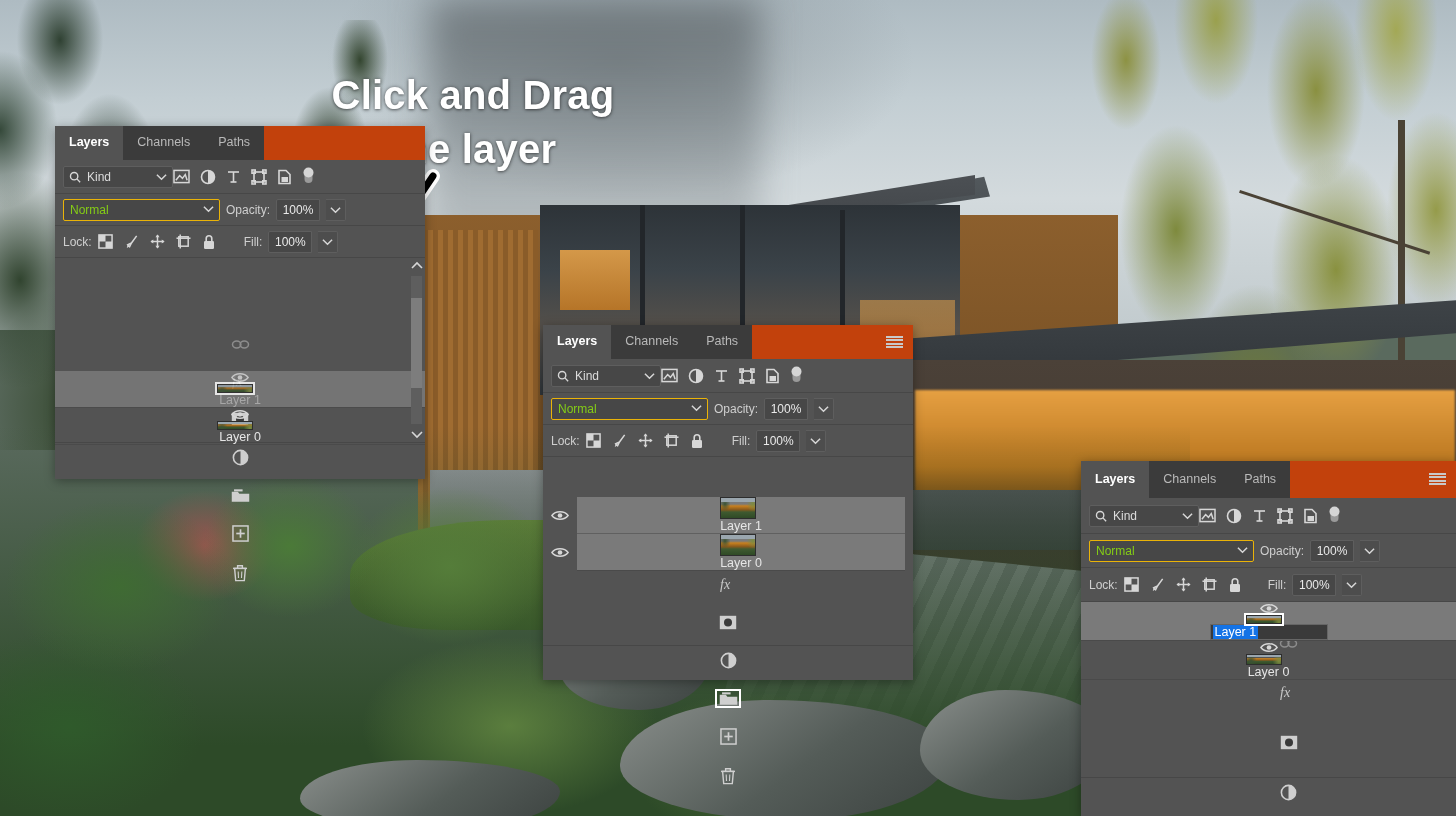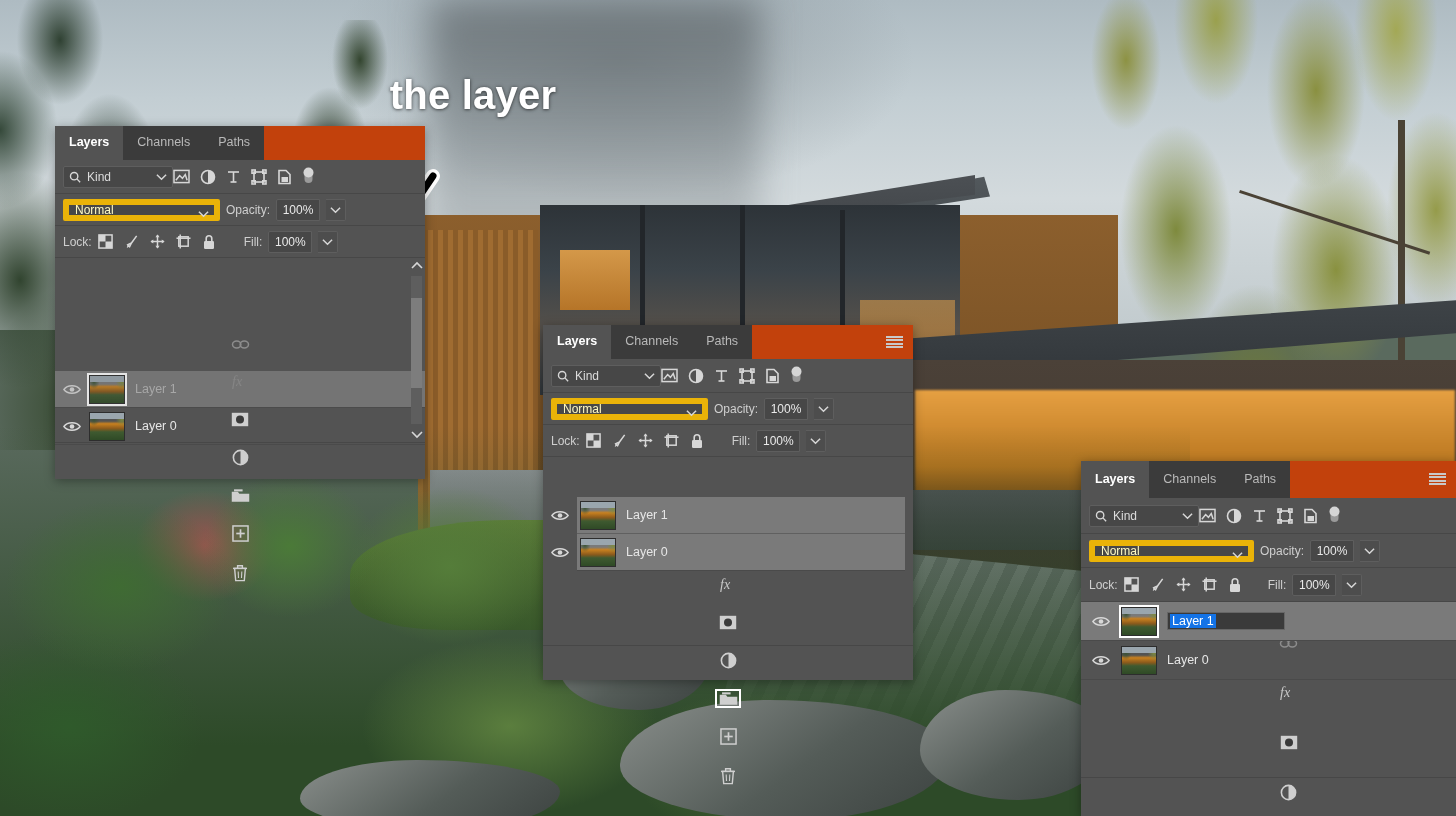--- a/index.html
+++ b/index.html
@@ -191,41 +191,42 @@
   .icn { fill:none; stroke:#d7d7d7; stroke-width:1.6; }
   .icnf { fill:#d7d7d7; }
 
   .ps-filter-icons { display:flex; align-items:center; gap:10px; }
 
   .ps-blendrow, .ps-lockrow {
     display:flex; align-items:center; height:32px; padding:0 8px; gap:6px;
     border-bottom:1px solid #474747;
   }
   .ps-select {
-    background:#474747; border:6px solid #eab308; border-radius:2px;
+    background:#474747; border:1px solid #eab308; border-radius:2px;
     height:22px; display:flex; align-items:center; padding:0 6px;
-    position:relative; font-size:12px; color:#fef9c3;
+    position:relative; font-size:12px; color:#84cc16;
   }
   .ps-select .chev { position:absolute; right:5px; top:5px; }
   .ps-label { font-size:12px; color:#cfcfcf; }
   .ps-numbox {
     background:#474747; border:1px solid #5e5e5e; border-radius:2px 0 0 2px;
     height:22px; width:44px; display:flex; align-items:center; justify-content:center;
     font-size:12px; color:#e9e9e9;
   }
   .ps-numchev {
     background:#4d4d4d; border:1px solid #5e5e5e; border-left:none; border-radius:0 2px 2px 0;
     height:22px; width:20px; display:flex; align-items:center; justify-content:center;
   }
   .ps-lockicons { display:flex; align-items:center; gap:11px; }
 
   .ps-list { position:relative; }
   .ps-layer {
     display:flex; align-items:center; height:37px;
     border-bottom:1px solid #4a4a4a;
+    flex-direction:column;
   }
   .ps-layer.selected { background:#7a7a7a; }
   .ps-eye { width:34px; display:flex; justify-content:center; align-items:center; }
   .ps-thumb {
     width:36px; height:29px; border:1px solid #2d2d2d; margin-right:10px;
     background-size:cover; position:relative; overflow:hidden;
   }
   .ps-thumb.active-frame { outline:2px solid #ffffff; outline-offset:0px; }
   .thumb-img {
     position:absolute; inset:0;
@@ -291,20 +292,21 @@
   <div class="path"></div>
   <div class="lawn"></div>
   <div class="garden"></div>
   <div class="rock" style="left:560px;top:620px;width:150px;height:90px;"></div>
   <div class="rock" style="left:620px;top:700px;width:330px;height:120px;"></div>
   <div class="rock" style="left:920px;top:690px;width:190px;height:110px;"></div>
   <div class="rock" style="left:300px;top:760px;width:260px;height:70px;"></div>
 </div>
 
 <div id="headline">
+  <div>Click and Drag</div>
   <div>the layer</div>
 </div>
 
 <svg id="arrow-svg" viewBox="0 0 120 155">
   <path d="M111 8 L30 128" stroke="#ffffff" stroke-width="14" stroke-linecap="round" fill="none"></path>
   <path d="M111 8 L30 128" stroke="#000000" stroke-width="7" stroke-linecap="round" fill="none"></path>
   <path d="M30 136 L12 112 L34 120 L52 128 L30 140 Z" fill="#ffffff" stroke="#ffffff" stroke-width="9" stroke-linejoin="round"></path>
   <path d="M28 134 L16 114 L34 121 L48 127 Z" fill="#000000" stroke="#000000" stroke-width="3" stroke-linejoin="round"></path>
 </svg>
 

